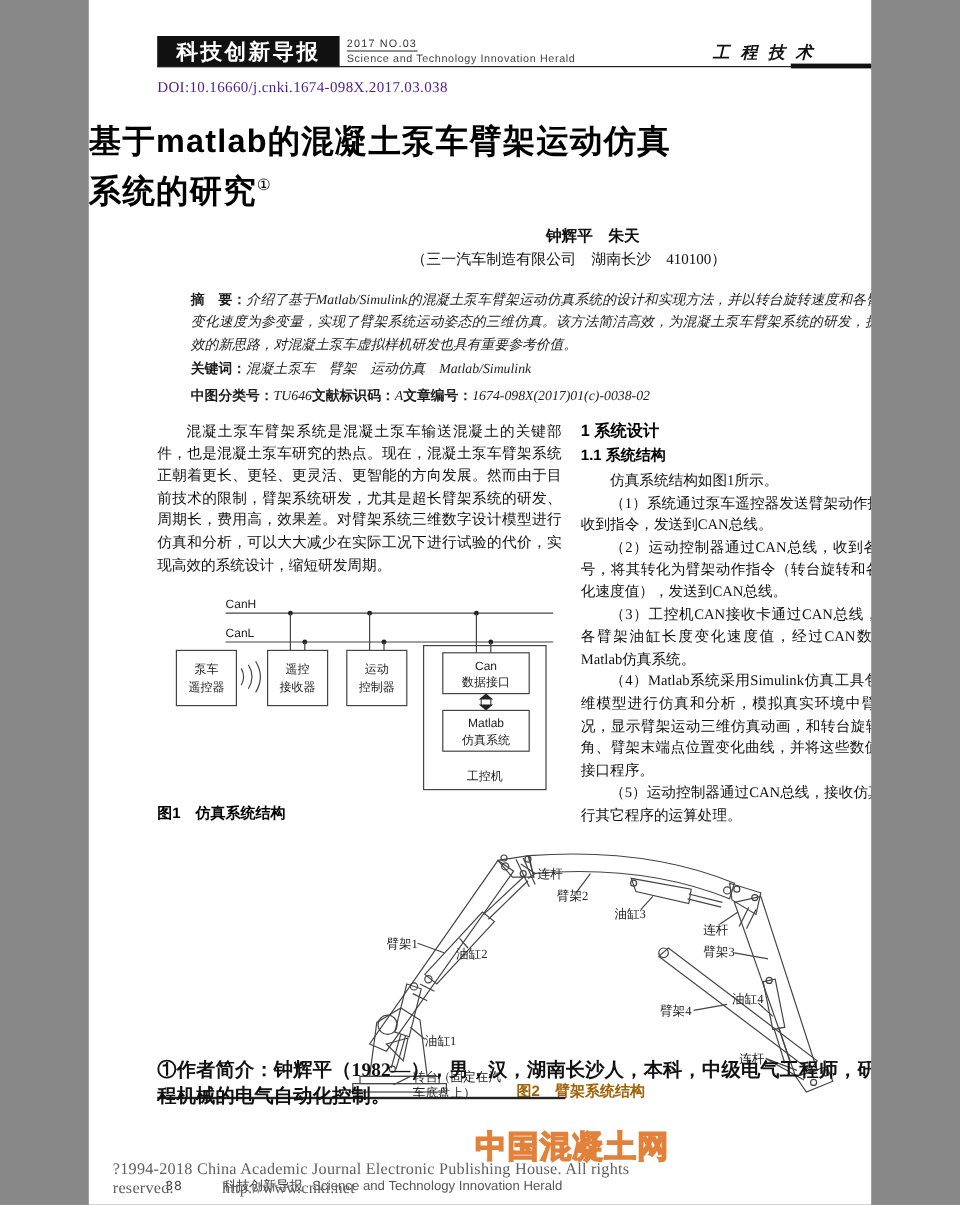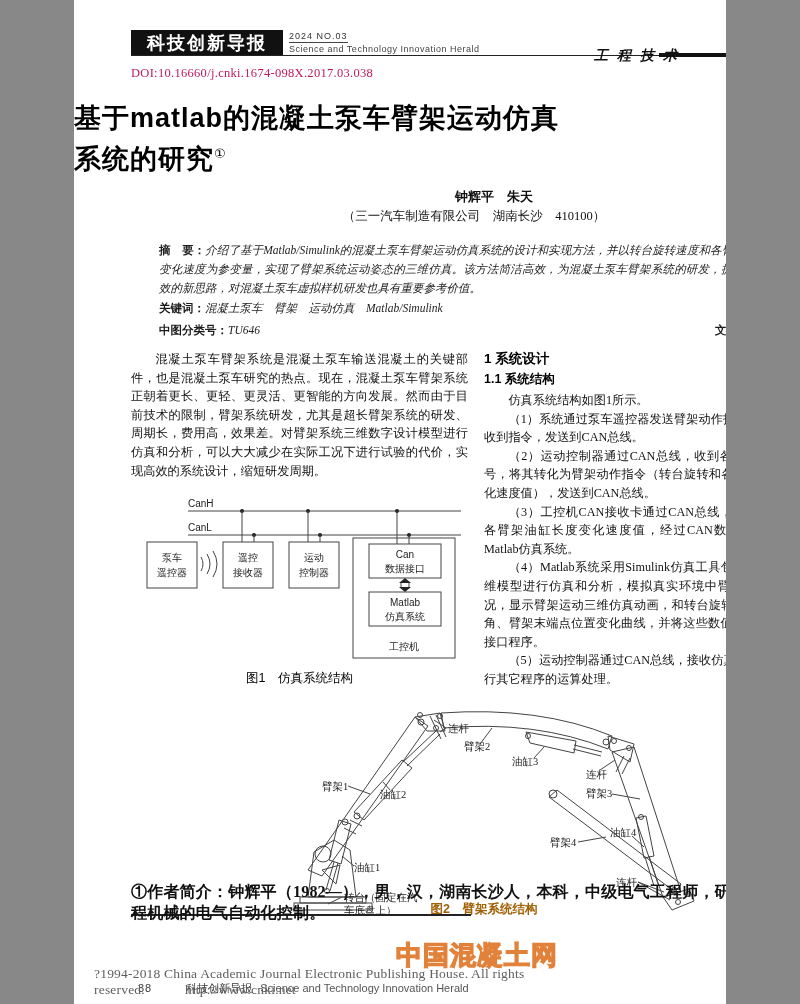--- a/index.html
+++ b/index.html
@@ -8,47 +8,47 @@
   
   .logo-box{position:absolute;left:57px;top:30px;width:152px;height:26px;background:#111;
             color:#fff;font-family:"Liberation Sans",sans-serif;font-weight:bold;font-size:18px;
             line-height:26px;text-align:center;letter-spacing:2px;}
   .issue{position:absolute;left:215px;top:31px;font-family:"Liberation Sans",sans-serif;
          font-size:9px;color:#333;border-bottom:1px solid #444;padding-bottom:1px;letter-spacing:1px;}
   .journal-en{position:absolute;left:215px;top:44px;font-family:"Liberation Sans",sans-serif;
               font-size:9px;color:#444;letter-spacing:.5px;}
   .head-rule{position:absolute;left:57px;top:55px;width:608px;height:1px;background:#222;}
   .head-rule-thick{position:absolute;left:585px;top:53px;width:80px;height:4px;background:#111;}
-  .section-label{position:absolute;right:40px;top:47px;font-family:Liberation Serif, serif;
+  .section-label{position:absolute;right:40px;top:35px;font-family:Liberation Serif, serif;
                  font-style:italic;font-weight:bold;font-size:14px;letter-spacing:9px;color:#111;}
-  .doi{position:absolute;left:57px;top:66px;font-size:12.5px;letter-spacing:.3px;color:#be185d;}
+  .doi{position:absolute;left:57px;top:66px;font-size:12.5px;letter-spacing:.3px;color:#4c1d95;}
   
   .title{position:absolute;left:0;top:100px;width:800px;text-align:left;
          font-family:"Liberation Sans","DejaVu Sans",sans-serif;font-weight:bold;
          font-size:27px;line-height:36px;color:#000;letter-spacing:1px;}
   .title sup{font-size:13px;font-weight:normal;}
   .authors{position:absolute;left:0;top:188px;width:800px;text-align:center;
            font-family:"Liberation Sans",sans-serif;font-weight:bold;font-size:13px;color:#111;padding-left:20px;}
   .affil{position:absolute;left:0;top:208px;width:800px;text-align:center;font-size:12.5px;color:#111;}
   
   .abstract-block{position:absolute;left:85px;top:241px;width:632px;font-size:11.5px;line-height:19px;}
   .abstract-block .lab{font-family:"Liberation Sans",sans-serif;font-weight:bold;font-style:normal;}
   .abstract-block .val{font-style:italic;}
   .abs-p{text-align:justify;margin:0 0 1px 0;}
-  .meta-row{display:flex;justify-content:space-between;margin-top:3px;}
+  .meta-row{display:flex;margin-top:3px;}
   
   .columns{position:absolute;left:57px;top:350px;width:690px;display:flex;gap:16px;}
   .col{width:337px;}
   .body-para{font-size:12.2px;line-height:18.6px;text-align:justify;text-indent:2em;margin:0;color:#111;}
   .h1,.h2{font-family:"Liberation Sans",sans-serif;font-weight:bold;color:#000;margin:0 0 3px 0;}
   .h1{font-size:13.5px;}
   .h2{font-size:12.5px;margin-top:2px;}
   .fig1-wrap{margin-top:14px;}
-  .fig-caption{font-family:"Liberation Sans",sans-serif;font-weight:normal;font-size:12.5px;
-               text-align:center;color:#000;margin-top:4px;}
+  .fig-caption{font-family:"Liberation Sans",sans-serif;font-weight:bold;font-size:12.5px;
+               color:#000;margin-top:4px;}
   svg{display:block;}
   .diag-line{stroke:#444;stroke-width:1;fill:none;}
   .diag-text{font-family:"Liberation Sans",sans-serif;font-size:10px;fill:#222;}
   .diag-text-sm{font-family:"Liberation Serif",serif;font-size:10.5px;fill:#222;}
   .diag-dot{fill:#222;stroke:none;}
   .diag-fill{fill:#222;stroke:none;}
   
   .fig2{position:absolute;left:170px;top:700px;}
   .fig2-caption{position:absolute;left:170px;top:901px;width:480px;text-align:center;
                 font-family:"Liberation Sans",sans-serif;font-weight:bold;font-size:12.5px;color:#a16207;}
@@ -65,40 +65,41 @@
   .watermark{position:absolute;left:322px;top:938px;font-family:"Liberation Sans",sans-serif;
              font-weight:bold;font-size:26px;letter-spacing:1px;
              color:rgba(235,140,60,0.30);-webkit-text-stroke:1.3px #e2823a;z-index:5;}
 </style>
 </head>
 <body>
 
 <div class="page">
 
   <div class="logo-box">科技创新导报</div>
-  <div class="issue">2024  NO.03</div>
+  <div class="issue">2017  NO.03</div>
   <div class="journal-en">Science and Technology Innovation Herald</div>
   <div class="head-rule"></div>
   <div class="head-rule-thick"></div>
   <div class="section-label">工程技术</div>
   <div class="doi">DOI:10.16660/j.cnki.1674-098X.2017.03.038</div>
 
   <div class="title">
     <span>基于matlab的混凝土泵车臂架运动仿真</span><br>
     <span>系统的研究</span><sup>①</sup>
   </div>
   <div class="authors">钟辉平　朱天</div>
   <div class="affil">（三一汽车制造有限公司　湖南长沙　410100）</div>
 
   <div class="abstract-block">
     <p class="abs-p"><span class="lab">摘　要：</span><span class="val">介绍了基于Matlab/Simulink的混凝土泵车臂架运动仿真系统的设计和实现方法，并以转台旋转速度和各臂架油缸长度变化速度为参变量，实现了臂架系统运动姿态的三维仿真。该方法简洁高效，为混凝土泵车臂架系统的研发，提供了一种有效的新思路，对混凝土泵车虚拟样机研发也具有重要参考价值。</span></p>
     <p class="abs-p"><span class="lab">关键词：</span><span class="val">混凝土泵车　臂架　运动仿真　Matlab/Simulink</span></p>
     <div class="meta-row">
       <span><span class="lab">中图分类号：</span><span class="val">TU646</span></span>
       <span><span class="lab">文献标识码：</span><span class="val">A</span></span>
+      <span><span class="lab">文章编号：</span><span class="val">1674-098X(2017)01(c)-0038-02</span></span>
     </div>
   </div>
 
   <div class="columns">
     <div class="col">
       <p class="body-para">混凝土泵车臂架系统是混凝土泵车输送混凝土的关键部件，也是混凝土泵车研究的热点。现在，混凝土泵车臂架系统正朝着更长、更轻、更灵活、更智能的方向发展。然而由于目前技术的限制，臂架系统研发，尤其是超长臂架系统的研发、周期长，费用高，效果差。对臂架系统三维数字设计模型进行仿真和分析，可以大大减少在实际工况下进行试验的代价，实现高效的系统设计，缩短研发周期。</p>
 
       <div class="fig1-wrap">
         <svg width="337" height="172" viewBox="0 0 337 172">
 

